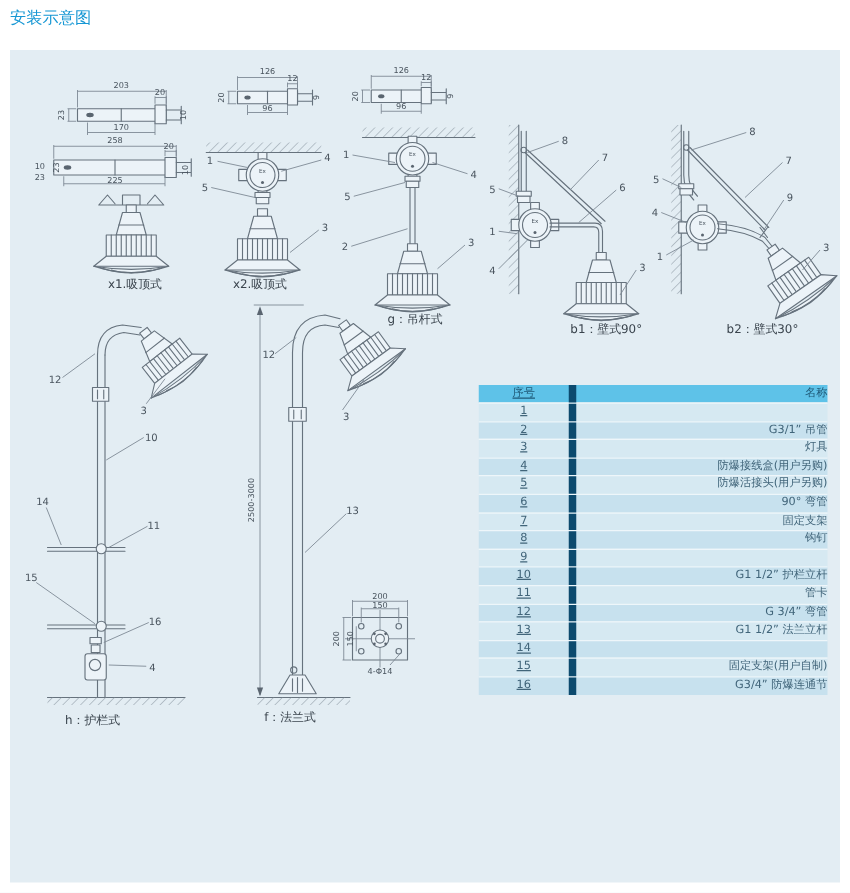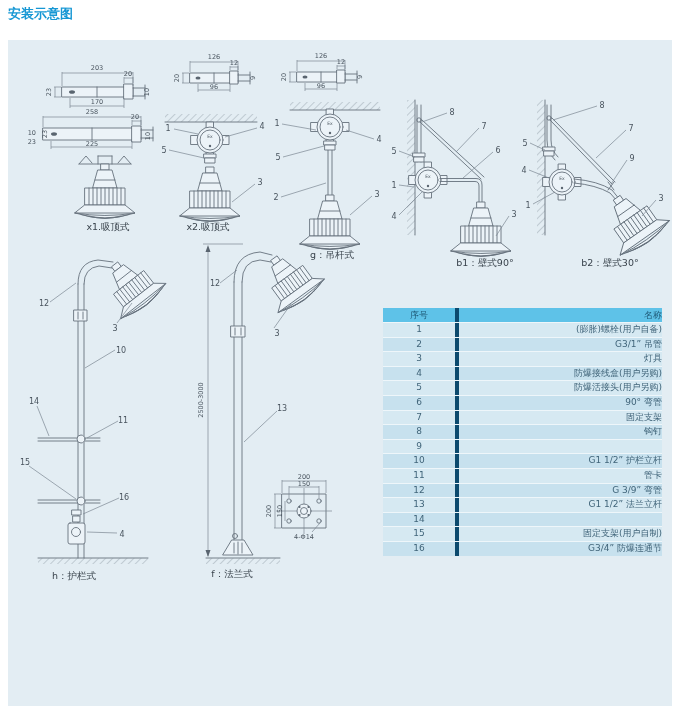--- a/index.html
+++ b/index.html
@@ -1,38 +1,38 @@
 <!DOCTYPE html>
 <html><head>
 <meta charset="utf-8">
 <style>
   html,body{margin:0;padding:0;background:#ffffff;}
   .page{position:relative;width:680px;height:714px;background:#ffffff;overflow:hidden;
         font-family:"DejaVu Sans","Liberation Sans",sans-serif;}
-  .title{position:absolute;left:8px;top:5px;margin:0;font-size:13px;font-weight:bold;color:#1697d4;text-align:center;}
+  .title{position:absolute;left:8px;top:5px;margin:0;font-size:13px;font-weight:normal;color:#1697d4;text-align:center;}
   .panel{position:absolute;left:8px;top:40px;width:664px;height:666px;background:#e3edf3;}
   .panel svg{position:absolute;left:0;top:0;}
   
   .ln{stroke:#66727d;stroke-width:0.9;fill:none;stroke-linecap:round;stroke-linejoin:round;}
   .lf{fill:#ecf3f8;}
   .dm{stroke:#7b8792;stroke-width:0.7;fill:none;}
   .dk{fill:#5a6570;stroke:none;}
   text{font-family:"DejaVu Sans","Liberation Sans",sans-serif;}
   .td{font-size:6.5px;fill:#49545e;}
   .tn{font-size:8px;fill:#49545e;}
   .tc{font-size:9.5px;fill:#3a444d;}
   .tx{font-size:4.5px;fill:#49545e;}
   
   .ptable{position:absolute;left:375px;top:268px;width:279px;font-size:9px;color:#41657a;}
   .ptr{display:flex;height:13.6px;line-height:13.6px;}
   .ptr + .ptr{border-top:1px solid #eef6fa;}
   .ptr.hdr{height:14px;line-height:14px;background:#5ec2e8;color:#1f5a78;}
   .ptr.odd{background:#d6e9f2;}
   .ptr.even{background:#c7e1ee;}
-  .pc1{width:72px;text-align:center;border-right:4px solid #0c4a6e;}
+  .pc1{width:72px;text-align:center;border-right:6px solid #0c4a6e;text-decoration:underline;}
   .pc2{flex:1;text-align:right;}
 </style>
 </head>
 <body>
 
 <div class="page">
   <h1 class="title">安装示意图</h1>
 
   <div class="panel">
     <svg width="664" height="666" viewBox="0 0 664 666">
@@ -325,21 +325,20 @@
       </g>
     </svg>
 
     <div class="ptable">
       <div class="ptr hdr">
         <div class="pc1">序号</div>
         <div class="pc2">名称</div>
       </div>
       <div class="ptr odd">
           <div class="pc1">1</div>
-          <div class="pc2">(膨胀)螺栓(用户自备)</div>
         </div>
       <div class="ptr even">
           <div class="pc1">2</div>
           <div class="pc2">G3/1” 吊管</div>
         </div>
       <div class="ptr odd">
           <div class="pc1">3</div>
           <div class="pc2">灯具</div>
         </div>
       <div class="ptr even">
@@ -368,21 +367,21 @@
       <div class="ptr even">
           <div class="pc1">10</div>
           <div class="pc2">G1 1/2” 护栏立杆</div>
         </div>
       <div class="ptr odd">
           <div class="pc1">11</div>
           <div class="pc2">管卡</div>
         </div>
       <div class="ptr even">
           <div class="pc1">12</div>
-          <div class="pc2">G 3/9” 弯管</div>
+          <div class="pc2">G 3/4” 弯管</div>
         </div>
       <div class="ptr odd">
           <div class="pc1">13</div>
           <div class="pc2">G1 1/2” 法兰立杆</div>
         </div>
       <div class="ptr even">
           <div class="pc1">14</div>
         </div>
       <div class="ptr odd">
           <div class="pc1">15</div>

